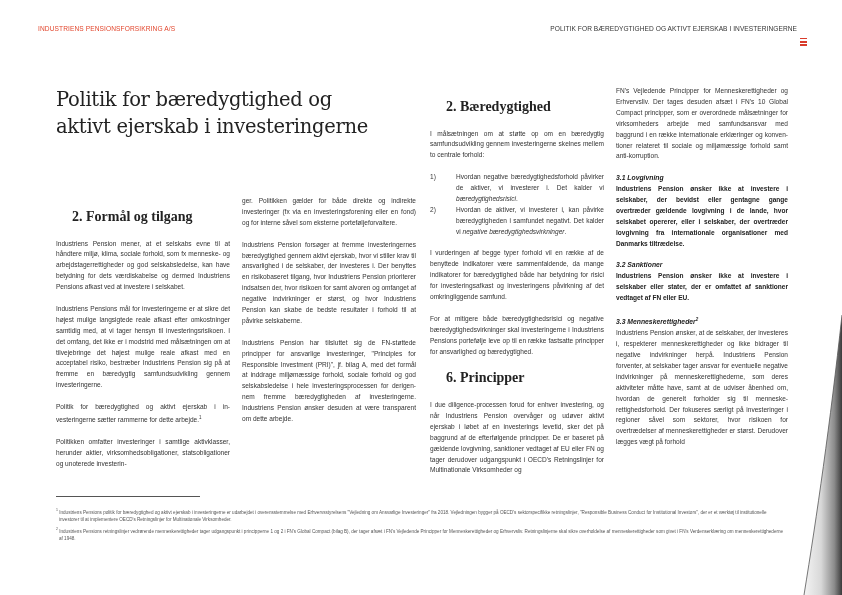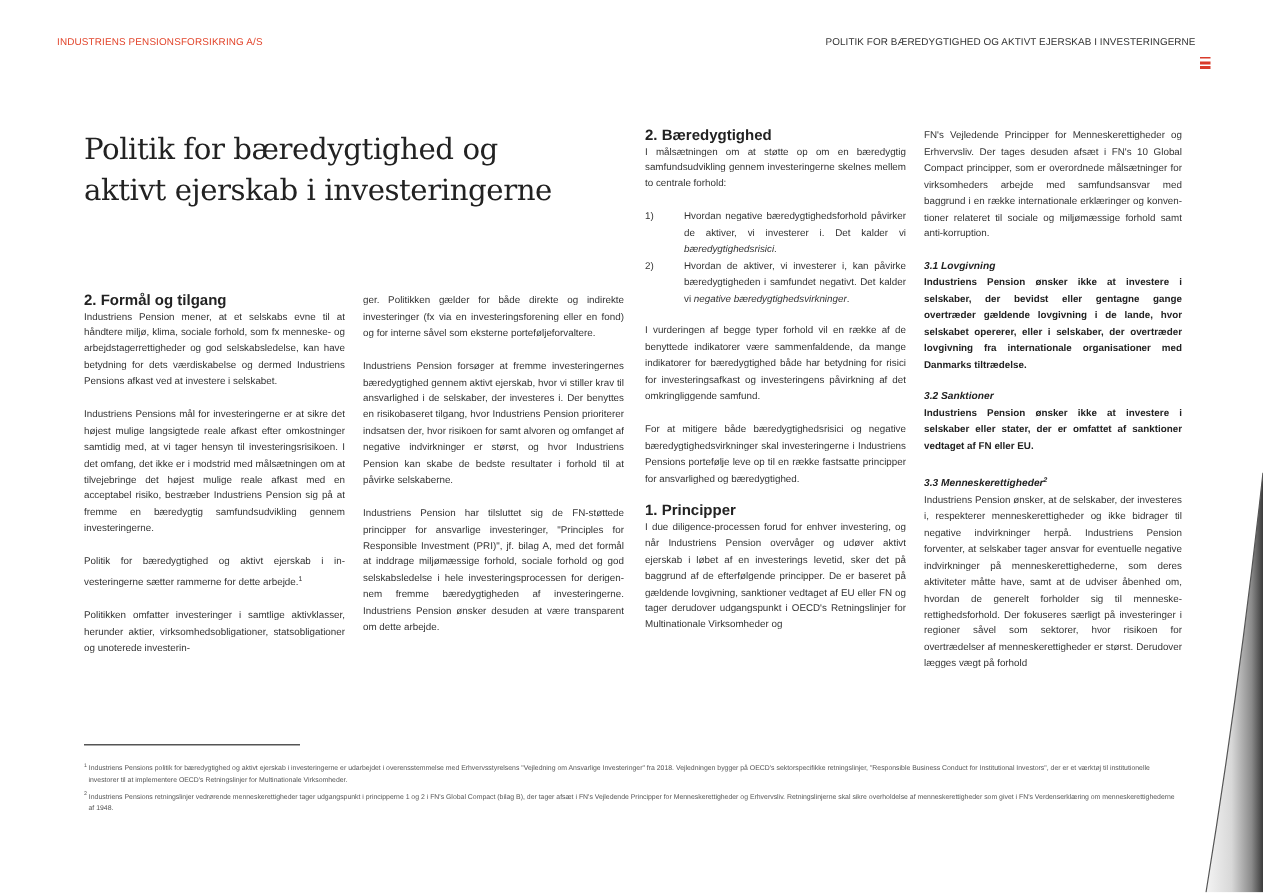--- a/index.html
+++ b/index.html
@@ -29,21 +29,21 @@
     font-family: "DejaVu Serif", serif; font-size: 19.5px; line-height: 27px;
     color: #222; letter-spacing: -0.3px;
   }
   .col {
     position: absolute; width: 174px;
     font-size: 6.55px; line-height: 10.9px; color: #333;
     text-align: justify; hyphens: manual;
   }
   .col p { margin: 0 0 10.9px 0; }
   .col h3 {
-    margin: 0; font-size: 10px; line-height: 10.5px; font-weight: bold; color: #222;
+    margin: 16px; font-size: 14px; line-height: 10.5px; font-weight: bold; color: #222; font-family: Liberation Serif, serif;
   }
   .col h4 {
     margin: 0; font-size: 6.8px; line-height: 10.9px; font-style: italic; font-weight: bold; color: #222;
   }
   .col .bold { font-weight: bold; color: #222; }
   .col ol { list-style: none; margin: 0 0 10.9px 0; padding: 0; }
   .col ol li { position: relative; padding-left: 26px; }
   .col ol li .num { position: absolute; left: 0; top: 0; }
   .c1 { left: 56px; top: 196px; }
   .c2 { left: 242px; top: 196px; }
@@ -94,21 +94,21 @@
   <ol>
     <li>
       <span class="num">1)</span><span>Hvordan negative bæredygtighedsforhold påvirker de aktiver, vi investerer i. Det kal­der vi </span><i>bæredygtighedsrisici</i><span>.</span>
     </li>
     <li>
       <span class="num">2)</span><span>Hvordan de aktiver, vi investerer i, kan på­virke bæredygtigheden i samfundet nega­tivt. Det kalder vi </span><i>negative bæredygtig­hedsvirkninger</i><span>.</span>
     </li>
   </ol>
   <p>I vurderingen af begge typer forhold vil en række af de benyttede indikatorer være sam­menfaldende, da mange indikatorer for bære­dygtighed både har betydning for risici for inve­steringsafkast og investeringens påvirkning af det omkringliggende samfund.</p>
   <p>For at mitigere både bæredygtighedsrisici og negative bæredygtighedsvirkninger skal inve­steringerne i Industriens Pensions portefølje leve op til en række fastsatte principper for an­svarlighed og bæredygtighed.</p>
-  <h3>1. Principper</h3>
+  <h3>6. Principper</h3>
   <p>I due diligence-processen forud for enhver inve­stering, og når Industriens Pension overvåger og udøver aktivt ejerskab i løbet af en investerings levetid, sker det på baggrund af de efterføl­gende principper. De er baseret på gældende lovgivning, sanktioner vedtaget af EU eller FN og tager derudover udgangspunkt i OECD's Ret­ningslinjer for Multinationale Virksomheder og</p>
 </div>
 
 <div class="col c4">
   <p>FN's Vejledende Principper for Menneskeret­tigheder og Erhvervsliv. Der tages desuden af­sæt i FN's 10 Global Compact principper, som er overordnede målsætninger for virksomheders arbejde med samfundsansvar med baggrund i en række internationale erklæringer og konven­tioner relateret til sociale og miljømæssige for­hold samt anti-korruption.</p>
   <h4>3.1 Lovgivning</h4>
   <p class="bold">Industriens Pension ønsker ikke at investere i selskaber, der bevidst eller gentagne gange overtræder gældende lovgivning i de lande, hvor selskabet opererer, eller i selskaber, der overtræder lovgivning fra internationale organi­sationer med Danmarks tiltrædelse.</p>
   <h4>3.2 Sanktioner</h4>
   <p class="bold">Industriens Pension ønsker ikke at investere i selskaber eller stater, der er omfattet af sanktio­ner vedtaget af FN eller EU.</p>
   <h4><span>3.3 Menneskerettigheder</span><sup style="font-size:4.5px;">2</sup></h4>

